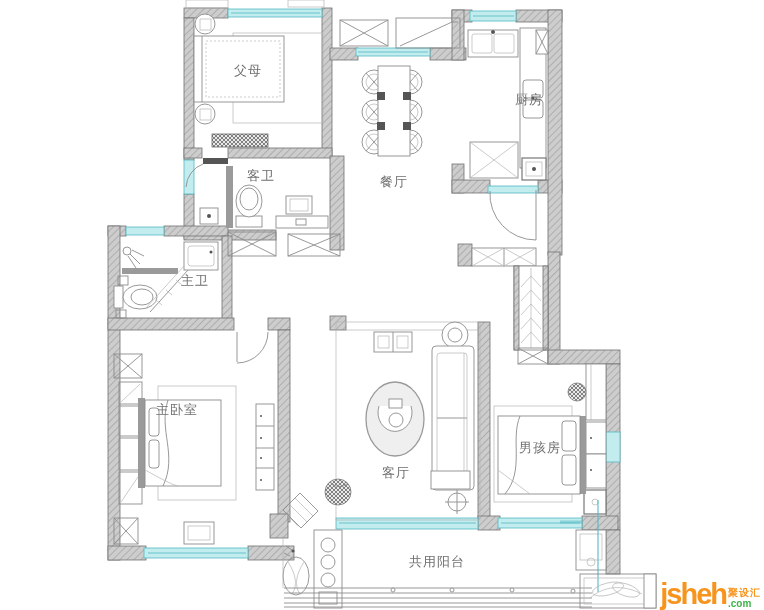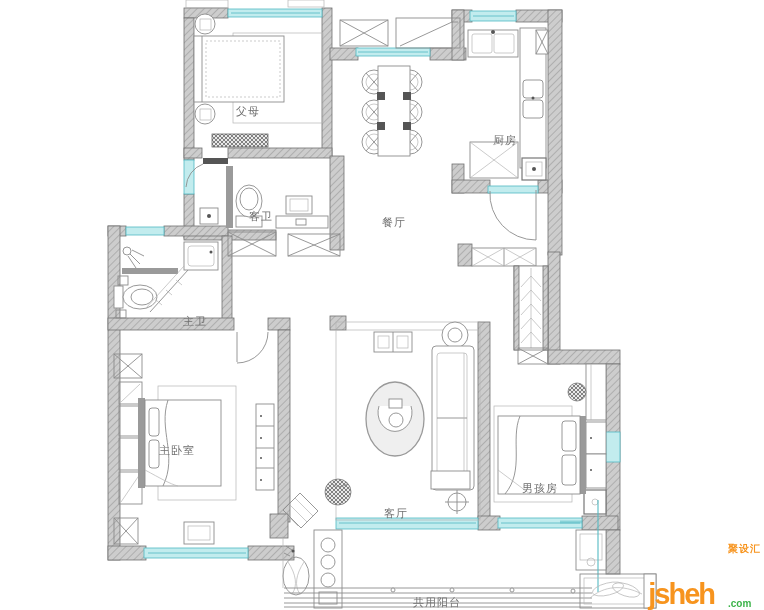--- a/index.html
+++ b/index.html
@@ -10,25 +10,25 @@
   .w   {fill:url(#hatch);stroke:var(--wall-edge,#707070);stroke-width:0.8;}
   .win {fill:var(--window-fill,#c2ecee);stroke:var(--window-edge,#52b9c2);stroke-width:0.8;}
   .wl  {stroke:var(--window-edge,#52b9c2);stroke-width:0.8;fill:none;}
   .f   {stroke:var(--line,#8c8c8c);fill:none;stroke-width:0.9;}
   .fw  {stroke:var(--line,#8c8c8c);fill:#fff;stroke-width:0.9;}
   .fw1 {stroke:#777;fill:#fff;stroke-width:1.2;}
   .thin{stroke:var(--line-light,#b5b5b5);fill:none;stroke-width:0.7;}
   .dk  {fill:var(--dark,#555);stroke:none;}
   .gray{fill:#9a9a9a;stroke:none;}
   .dense{fill:url(#dense);stroke:#555;stroke-width:0.7;}
-  .plan-label{position:absolute;transform:translate(-50%,-50%);font-size:11px;
-              color:var(--label-color,#6f6f6f);letter-spacing:1px;white-space:nowrap;margin-top:40px;}
+  .plan-label{position:absolute;transform:translate(-50%,-50%);font-size:13px;
+              color:var(--label-color,#6f6f6f);letter-spacing:1px;white-space:nowrap;}
   .watermark{position:absolute;right:3px;bottom:1px;display:flex;align-items:flex-end;line-height:1;}
   .wm-brand{color:var(--wm-orange,#f7941e);font-weight:bold;font-size:29px;letter-spacing:-2px;}
-  .wm-side{display:flex;flex-direction:column;margin-left:14px;padding-top:2px;gap:44px;}
+  .wm-side{display:flex;flex-direction:column;margin-left:2px;padding-top:2px;}
   .wm-cn{color:var(--wm-orange,#f7941e);font-size:10px;font-weight:bold;letter-spacing:1px;}
   .wm-com{color:var(--wm-green,#3cb44a);font-size:10px;font-weight:bold;margin-top:1px;}
 </style>
 </head>
 <body>
 
 <div id="stage">
 
 <svg width="764" height="610" viewBox="0 0 764 610">
   <defs>
@@ -432,21 +432,21 @@
     </g>
   </g>
 </svg>
 
 <div class="plan-label" style="left:248px;top:71px">父母</div>
 <div class="plan-label" style="left:261px;top:176px">客卫</div>
 <div class="plan-label" style="left:195px;top:281px">主卫</div>
 <div class="plan-label" style="left:177px;top:410px">主卧室</div>
 <div class="plan-label" style="left:396px;top:473px">客厅</div>
 <div class="plan-label" style="left:394px;top:182px">餐厅</div>
-<div class="plan-label" style="left:505px;top:100px">厨房</div>
+<div class="plan-label" style="left:529px;top:100px">厨房</div>
 <div class="plan-label" style="left:540px;top:448px">男孩房</div>
 <div class="plan-label" style="left:437px;top:562px">共用阳台</div>
 
 <div class="watermark">
   <span class="wm-brand">jsheh</span>
   <span class="wm-side">
     <span class="wm-cn">聚设汇</span>
     <span class="wm-com">.com</span>
   </span>
 </div>

